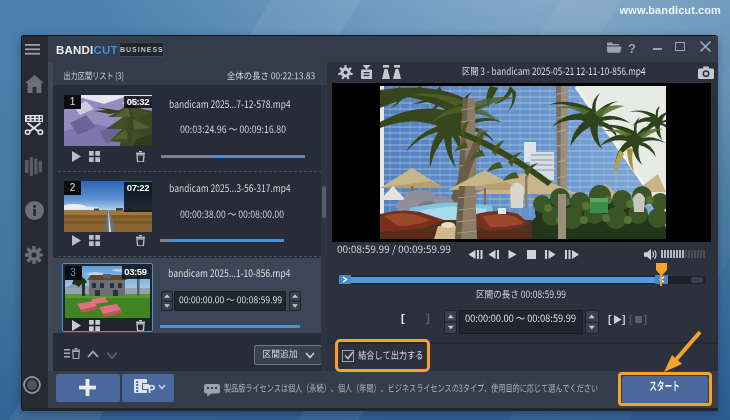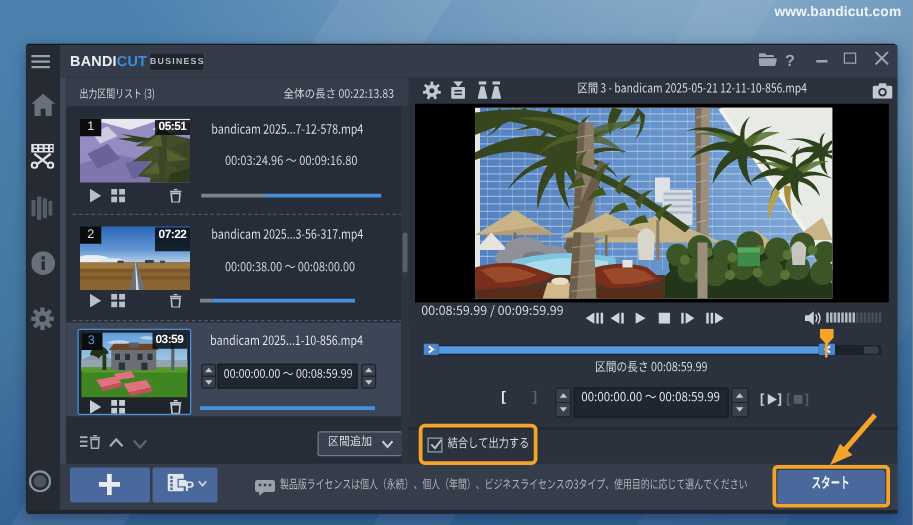--- a/index.html
+++ b/index.html
@@ -137,21 +137,21 @@
 </g>
 <g fill="#55622f">
           <polygon points="64,12 50,22 66,22"></polygon>
           <polygon points="69,24 86,33 70,34"></polygon>
           <polygon points="62,34 50,44 64,44"></polygon>
         </g>
 <path d="M58 16 l-26 -4 l10 3 l-12 1 l16 3z" fill="#32401f"></path>
 <polygon points="72,44 88,40 88,51 70,51" fill="#2e3a1e"></polygon>
 </svg></div>
     <div class="abs" style="left:42px;top:59px;width:17px;height:14px;background:#0a0c0e;color:#e8dfc8;font-size:10px;text-align:center;line-height:14px">1</div>
-    <div class="tx" style="left:102px;top:59.5px;width:28px;height:12.5px;background:rgba(5,7,9,0.82);font-size:9.5px;font-weight:bold;color:#fff;letter-spacing:-0.4px;text-align:center;line-height:12.5px">05:51</div>
+    <div class="tx" style="left:102px;top:59.5px;width:28px;height:12.5px;background:rgba(5,7,9,0.82);font-size:9.5px;font-weight:bold;color:#fff;letter-spacing:-0.4px;text-align:center;line-height:12.5px">05:32</div>
     <svg class="abs" style="left:50px;top:115px" width="75" height="11">
       <polygon points="0,0 0,11 9,5.5" fill="#b9bfc8"></polygon>
       <g fill="#b9bfc8">
         <rect x="17" width="4.7" height="4.7"></rect>
         <rect x="23.3" width="4.7" height="4.7"></rect>
         <rect x="17" y="6.3" width="4.7" height="4.7"></rect>
         <rect x="23.3" y="6.3" width="4.7" height="4.7"></rect>
       </g>
       <g fill="#b9bfc8">
         <rect x="64" y="1.6" width="9" height="1.4"></rect>
@@ -188,21 +188,21 @@
 <rect y="34" width="88" height="3" fill="#7f5a28"></rect>
 <rect y="40" width="88" height="2.5" fill="#7a5526"></rect>
 <rect y="46" width="88" height="2.5" fill="#8a6430"></rect>
 <rect x="30" y="27.5" width="5" height="2" fill="#3a4148"></rect>
         <rect x="52" y="27" width="7" height="2.5" fill="#3a4148"></rect>
         <rect x="64" y="27.5" width="4" height="2" fill="#434a52"></rect>
 <polygon points="40,51 52,51 45.5,29 43.5,29" fill="#6a7077"></polygon>
 <polygon points="45,51 47,51 44.6,29 44.2,29" fill="#dfe3e6"></polygon>
       </svg></div>
     <div class="abs" style="left:42px;top:145px;width:17px;height:14px;background:#0a0c0e;color:#e8dfc8;font-size:10px;text-align:center;line-height:14px">2</div>
-    <div class="tx" style="left:102px;top:145.5px;width:28px;height:19px;background:rgba(5,7,9,0.82);font-size:9.5px;font-weight:bold;color:#fff;letter-spacing:-0.4px;text-align:center;line-height:12.5px">07:22</div>
+    <div class="tx" style="left:102px;top:145.5px;width:28px;height:30px;background:rgba(5,7,9,0.82);font-size:9.5px;font-weight:bold;color:#fff;letter-spacing:-0.4px;text-align:center;line-height:12.5px">07:22</div>
     <svg class="abs" style="left:50px;top:199px" width="75" height="11">
       <polygon points="0,0 0,11 9,5.5" fill="#b9bfc8"></polygon>
       <g fill="#b9bfc8">
         <rect x="17" width="4.7" height="4.7"></rect>
         <rect x="23.3" width="4.7" height="4.7"></rect>
         <rect x="17" y="6.3" width="4.7" height="4.7"></rect>
         <rect x="23.3" y="6.3" width="4.7" height="4.7"></rect>
       </g>
       <g fill="#b9bfc8">
         <rect x="64" y="1.6" width="9" height="1.4"></rect>

